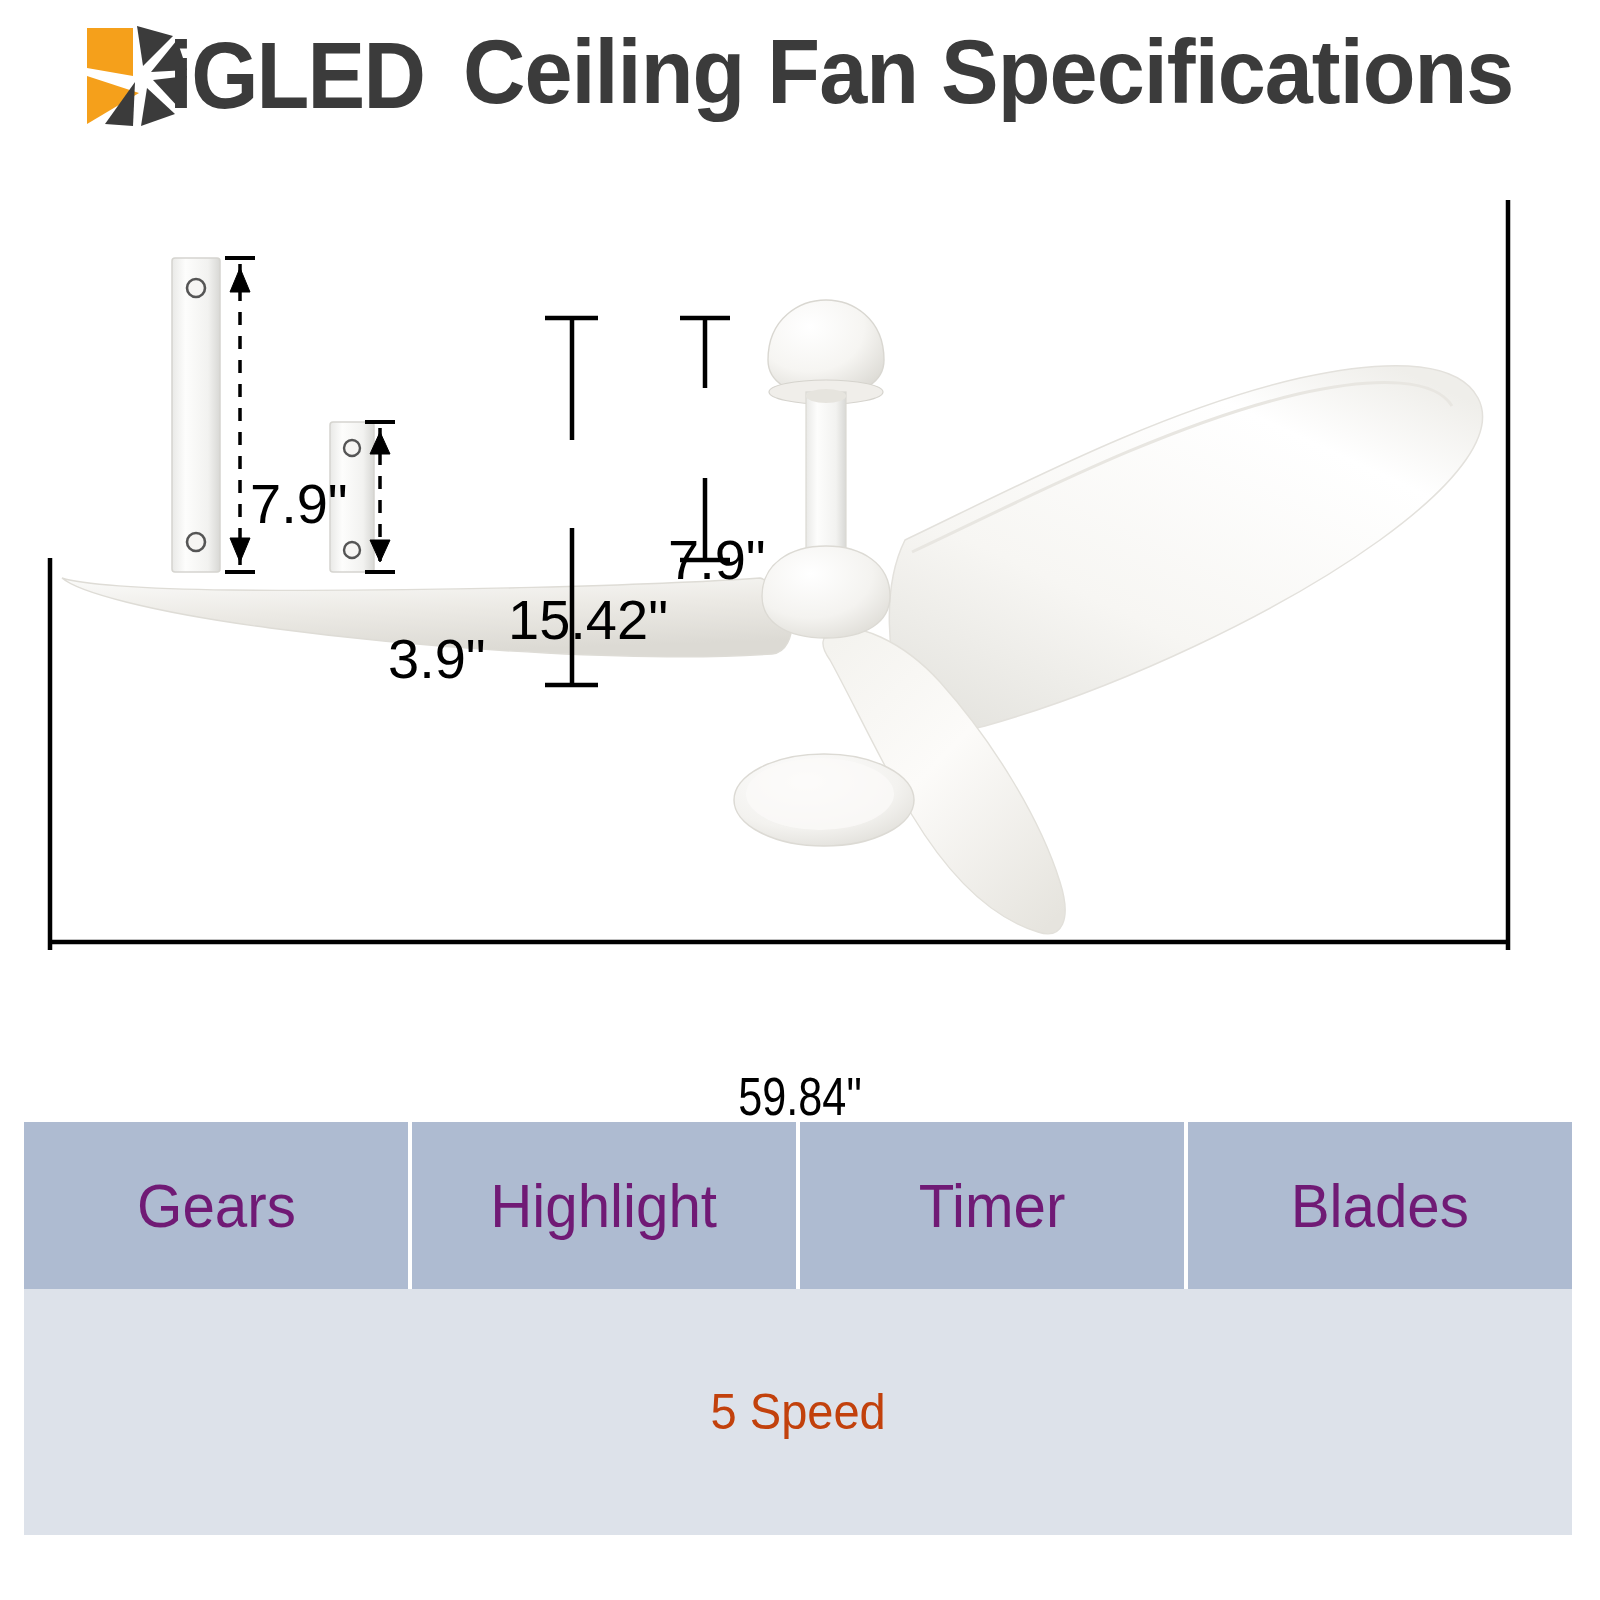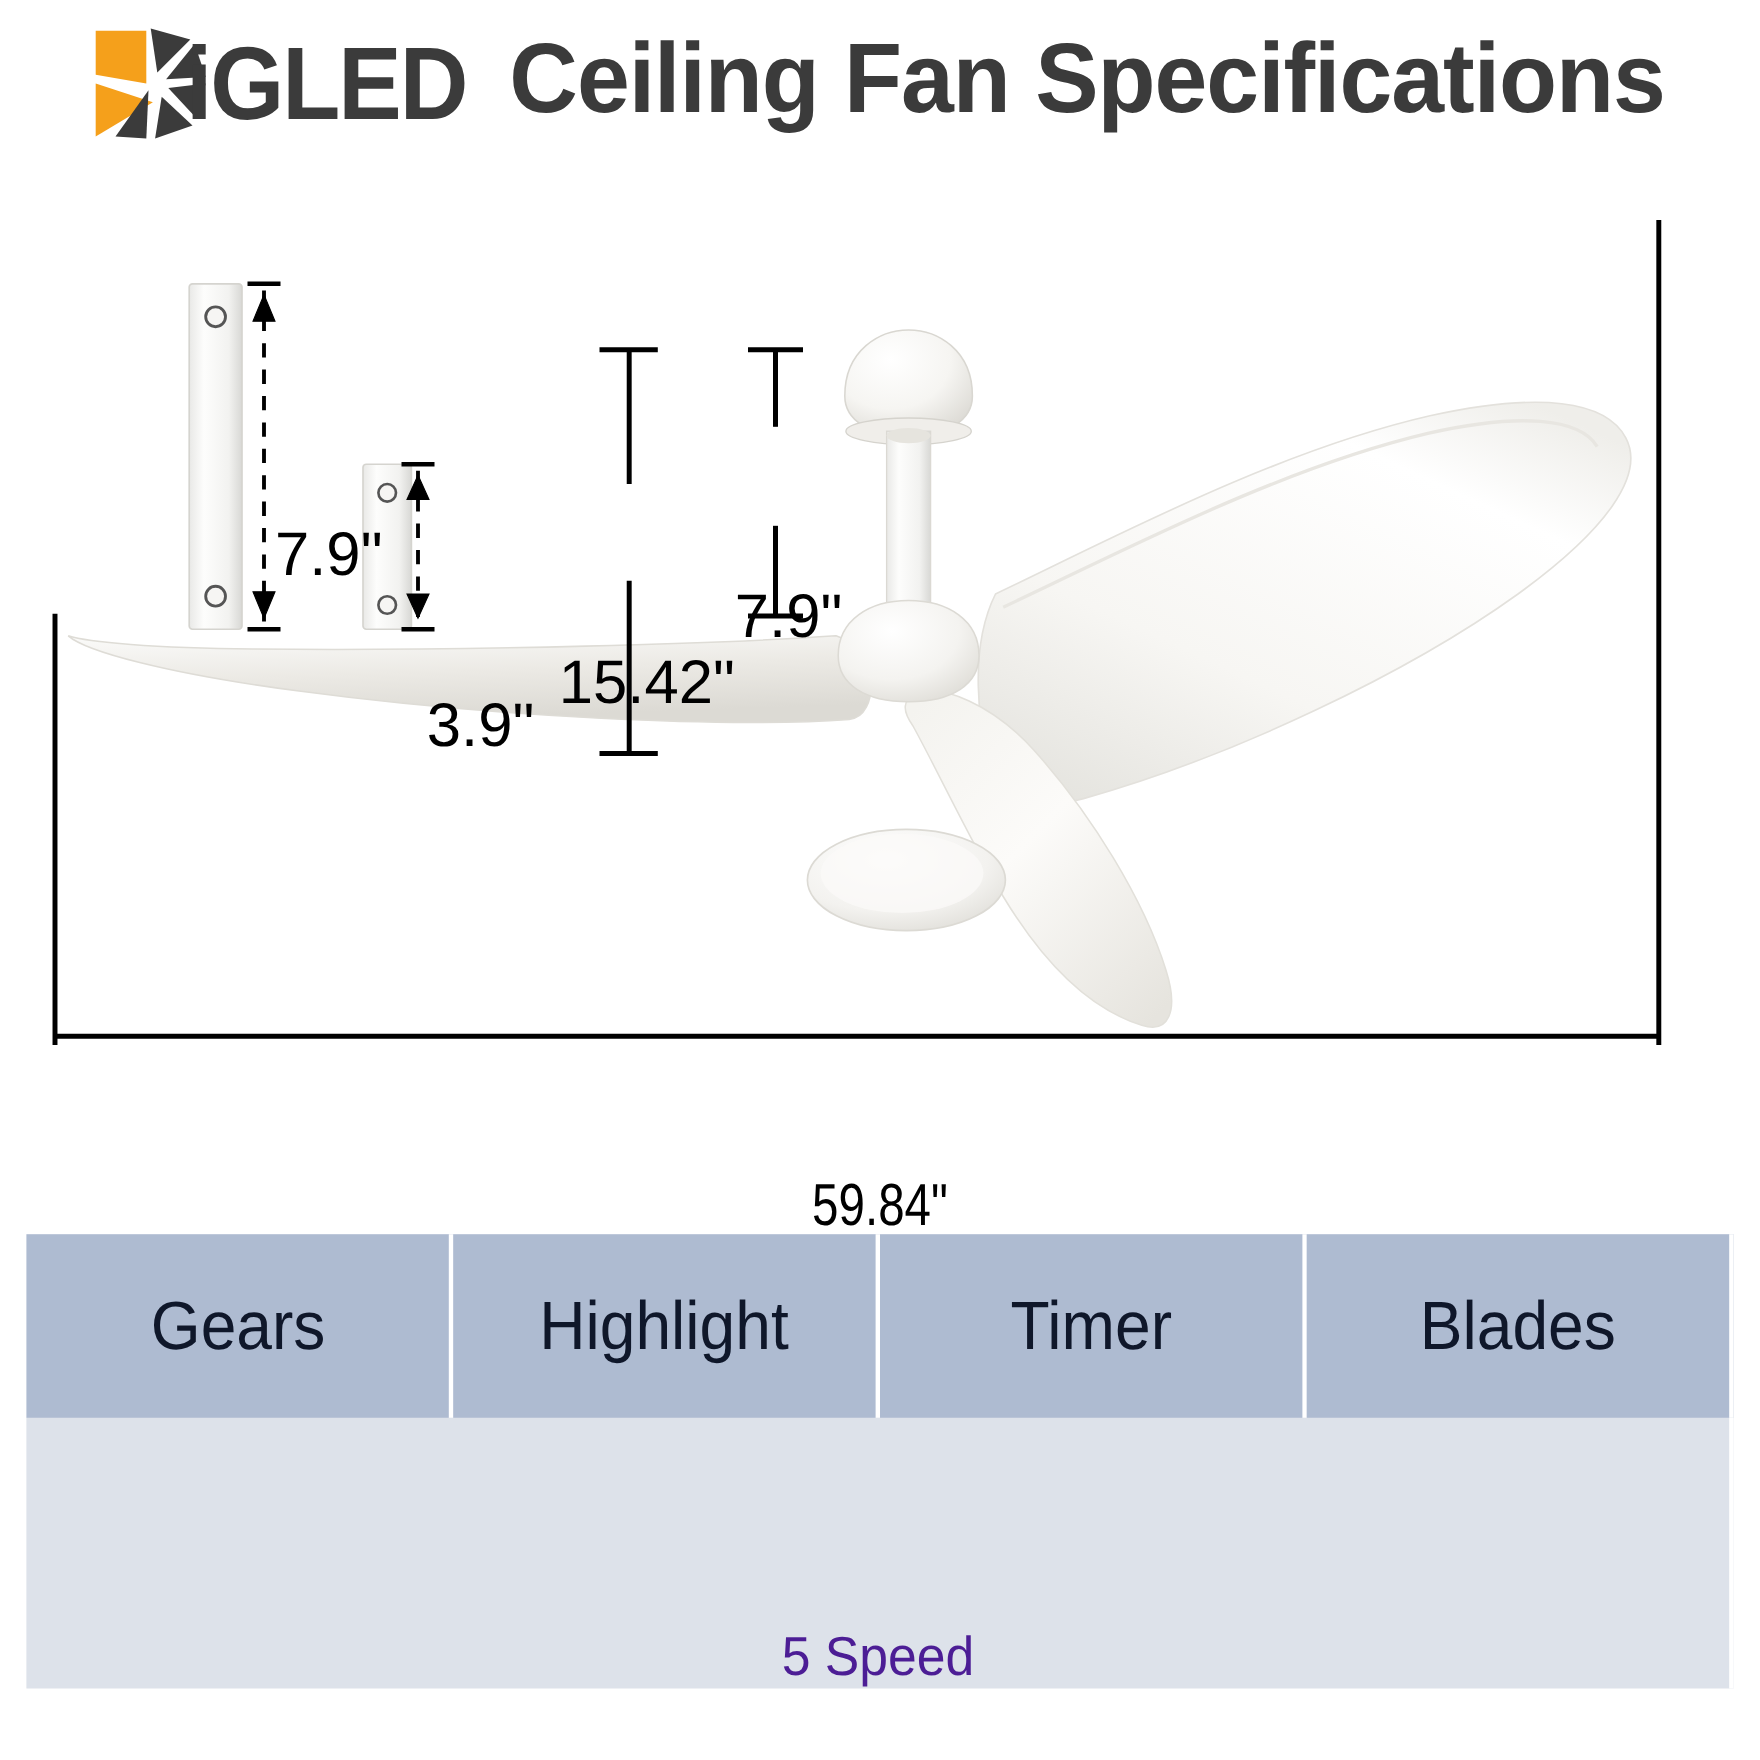--- a/index.html
+++ b/index.html
@@ -53,27 +53,26 @@
     display:flex;flex-direction:column;
   }
   .trow{display:flex;width:100%;}
   #head-row{height:167px;}
   #body-row{height:246px;}
   .cell{
     flex:1 1 0;display:flex;align-items:center;justify-content:center;
     text-align:center;box-sizing:border-box;
   }
   #head-row .cell{
-    background:#aebbd1;color:#0f172a;font-size:62px;
+    background:#aebbd1;color:#701a75;font-size:62px;
     border-right:4px solid #fff;
   }
   #body-row .cell{
-    background:#dde2ea;color:#4c1d95;font-size:50px;
+    background:#dde2ea;color:#c2410c;font-size:50px;
     border-right:4px solid #fff;
-    align-items:flex-end;
   }
   .cell:last-child{border-right:none;}
   .cell span{transform:scaleX(.94);transform-origin:center;display:inline-block;}
 </style>
 </head>
 <body>
 
 <div id="page">
 
   <div id="header">

